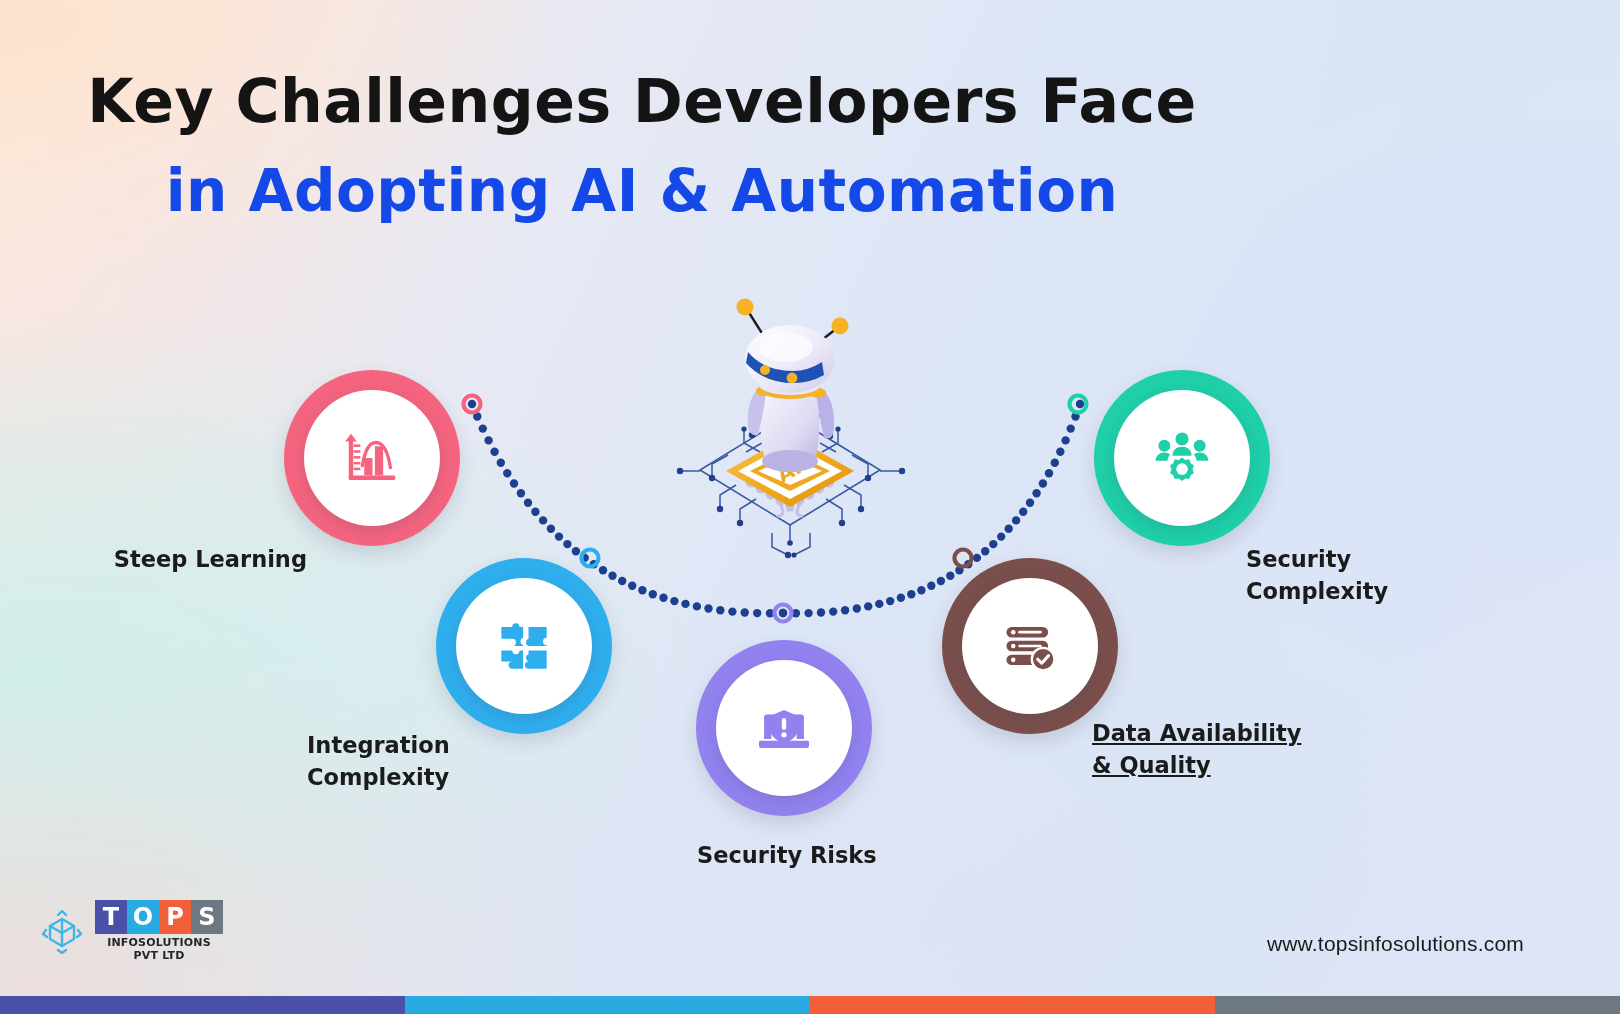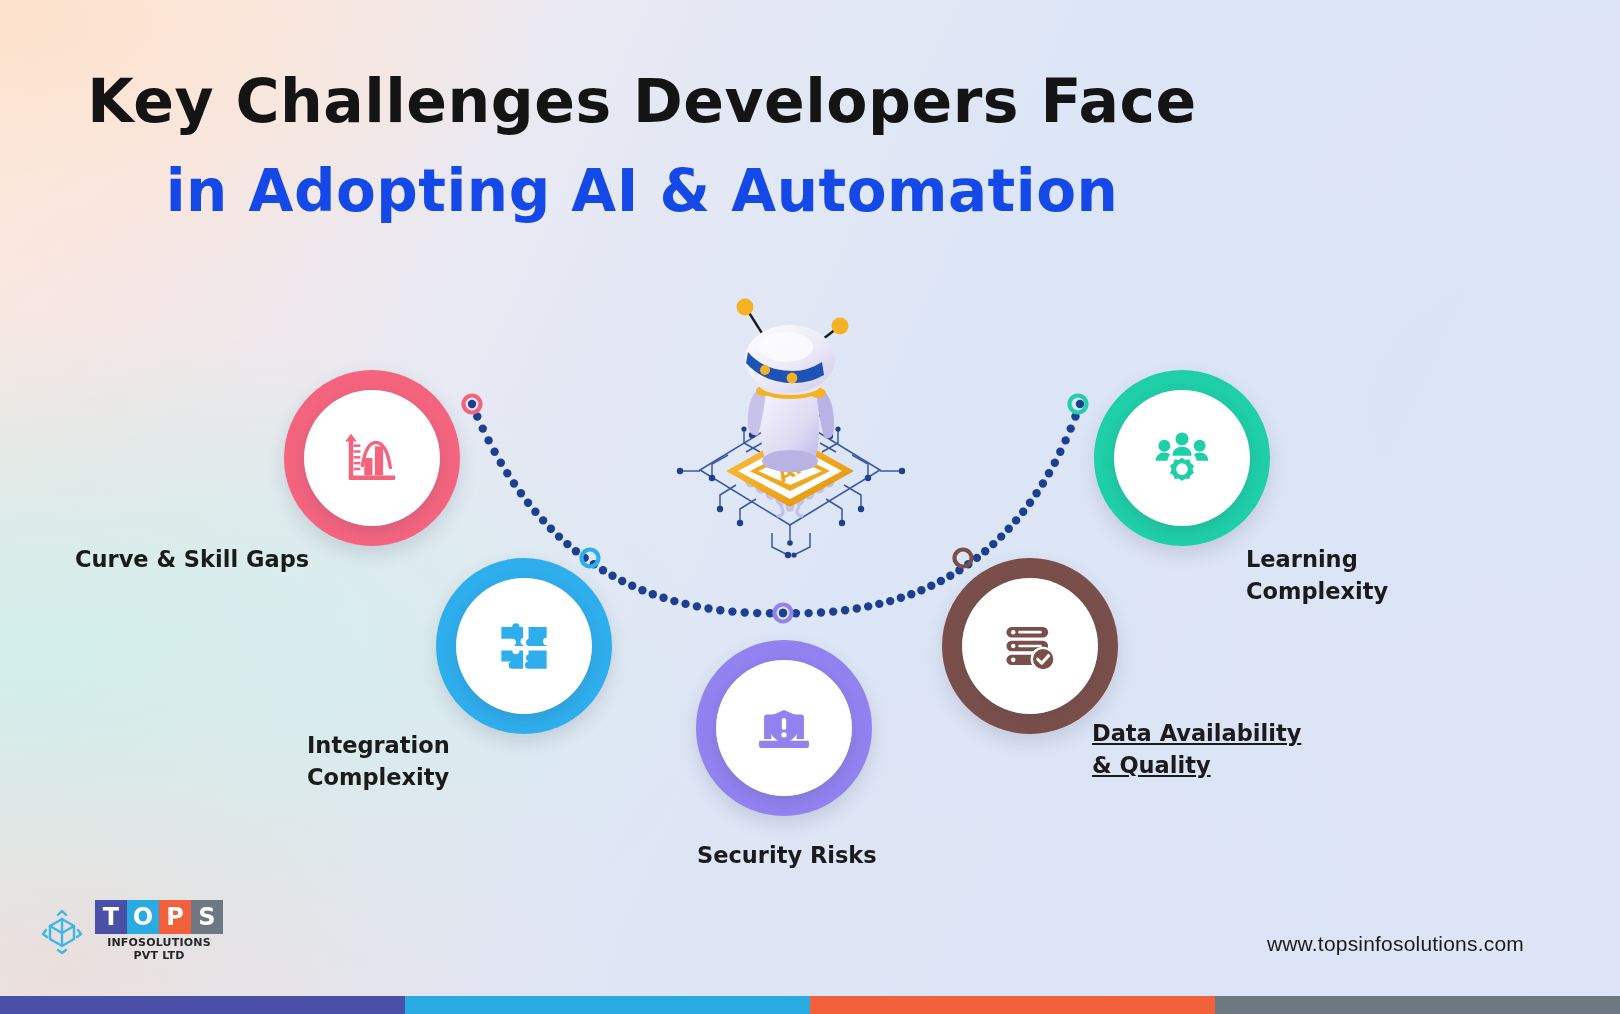--- a/index.html
+++ b/index.html
@@ -309,21 +309,21 @@
           <rect x="24" y="32" width="8.5" height="18"></rect>
           <rect x="35" y="20" width="8.5" height="30"></rect>
         </g>
         <path d="M22 40 q4 -24 14 -24 q11 0 15 26" fill="none" stroke="#F4647F" stroke-width="3.4" stroke-linecap="round"></path>
       </svg>
           </span>
         </div>
       </div>
     </div>
     <div class="label r" style="left: 75px; top: 544px; width: 232px; z-index: 6;">
-      <div>Curve &amp; Skill Gaps</div>
+      <div>Steep Learning</div>
     </div>
     <div class="node" style="left: 436px; top: 558px; width: 176px; height: 176px;">
       <div class="ring" style="inset: 0px; background: rgb(47, 174, 238); box-shadow: rgba(60, 70, 95, 0.16) 0px 8px 18px;">
         <div class="inner" style="width: 136px; height: 136px;">
           <span style="display: flex;">
       <svg viewBox="0 0 64 64" width="58" height="58">
         <g fill="#2FAEEE">
           <path d="M7 11 h12 a4 4 0 0 1 8 0 h4 v12 a4.2 4.2 0 0 0 0 8 v1 H19 a4 4 0 0 0 0-8 H7 Z"></path>
           <path d="M37 11 h20 v12 a4 4 0 0 0 0 8 v1 H37 a4.2 4.2 0 0 1 0-8 Z"></path>
           <path d="M7 37 h12 a4 4 0 0 0 8 0 h4 v20 H19 a4 4 0 0 1 0-8 H7 Z"></path>
@@ -402,21 +402,21 @@
           <path d="M61 35 c0 -6 -4.3 -9.2 -9.5 -9.2 c-2.5 0 -4.8 .8 -6.5 2.2 c1.8 1.9 2.9 4.3 3.1 7 z"></path>
           <path d="M32 31.5 l3.6 2.6 l4.4 -.6 l1.6 4.2 l3.6 2.6 l-1.6 4.1 l1.6 4.1 l-3.6 2.6 l-1.6 4.2 l-4.4 -.6 l-3.6 2.6 l-3.6 -2.6 l-4.4 .6 l-1.6 -4.2 l-3.6 -2.6 l1.6 -4.1 l-1.6 -4.1 l3.6 -2.6 l1.6 -4.2 l4.4 .6 z"></path>
         </g>
         <circle cx="32" cy="44.3" r="6.4" fill="#fff"></circle>
       </svg>
           </span>
         </div>
       </div>
     </div>
     <div class="label l" style="left: 1246px; top: 544px; width: 152px; z-index: 6;">
-      <div>Learning</div>
+      <div>Security</div>
       <div>Complexity</div>
     </div>
   </div>
 
 <div id="logo-block">
   <svg id="logo-mark" viewBox="0 0 44 46">
     <g stroke="#3FB6E8" stroke-width="2.4" fill="none" stroke-linecap="round" stroke-linejoin="round">
       <path d="M22 11 L34 18 L34 31 L22 38 L10 31 L10 18 Z"></path>
       <path d="M22 11 L22 38"></path>
       <path d="M10 18 L22 25 L34 18"></path>

